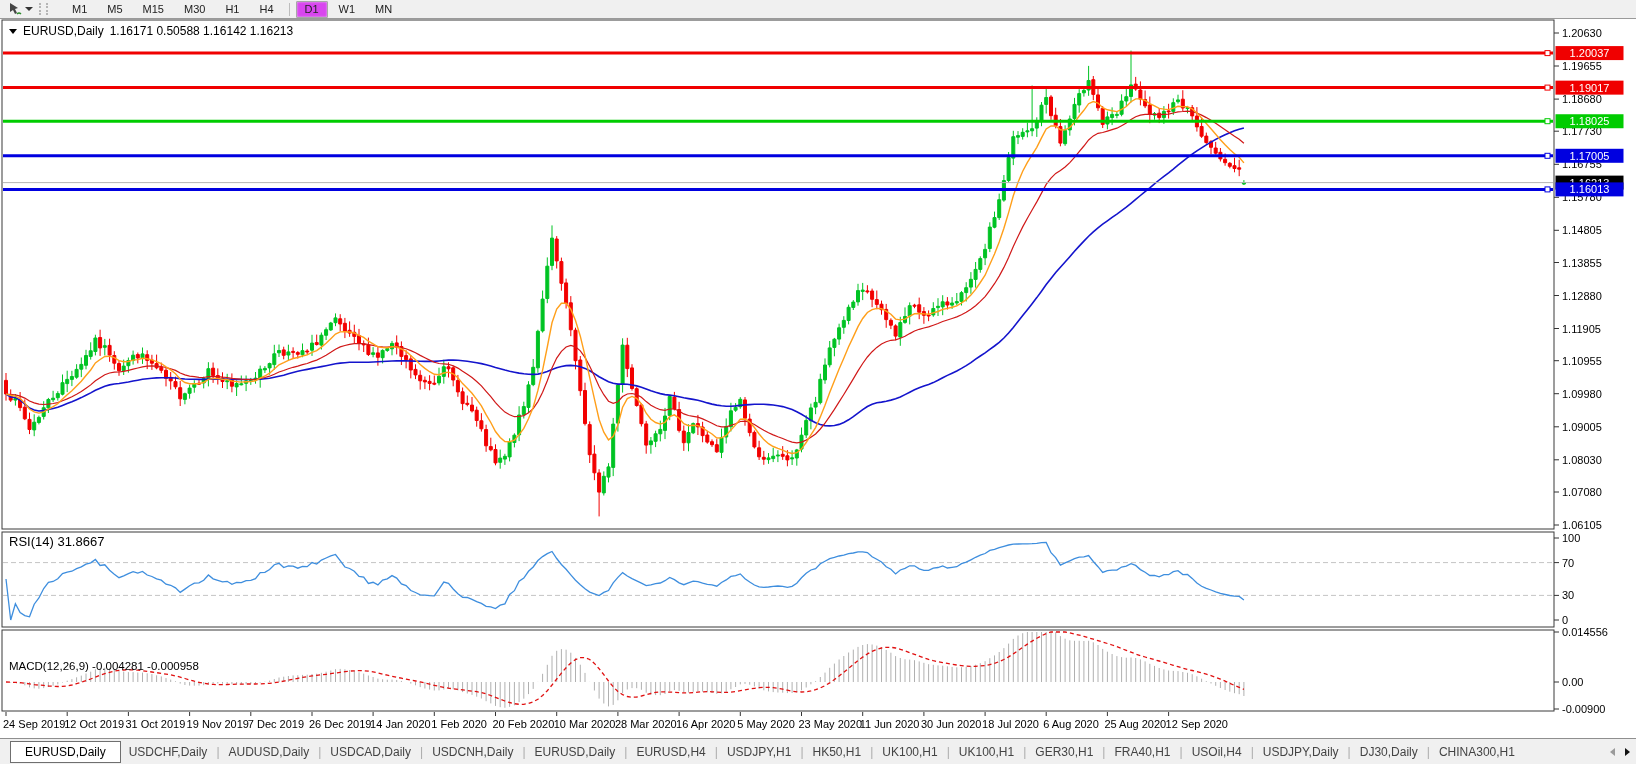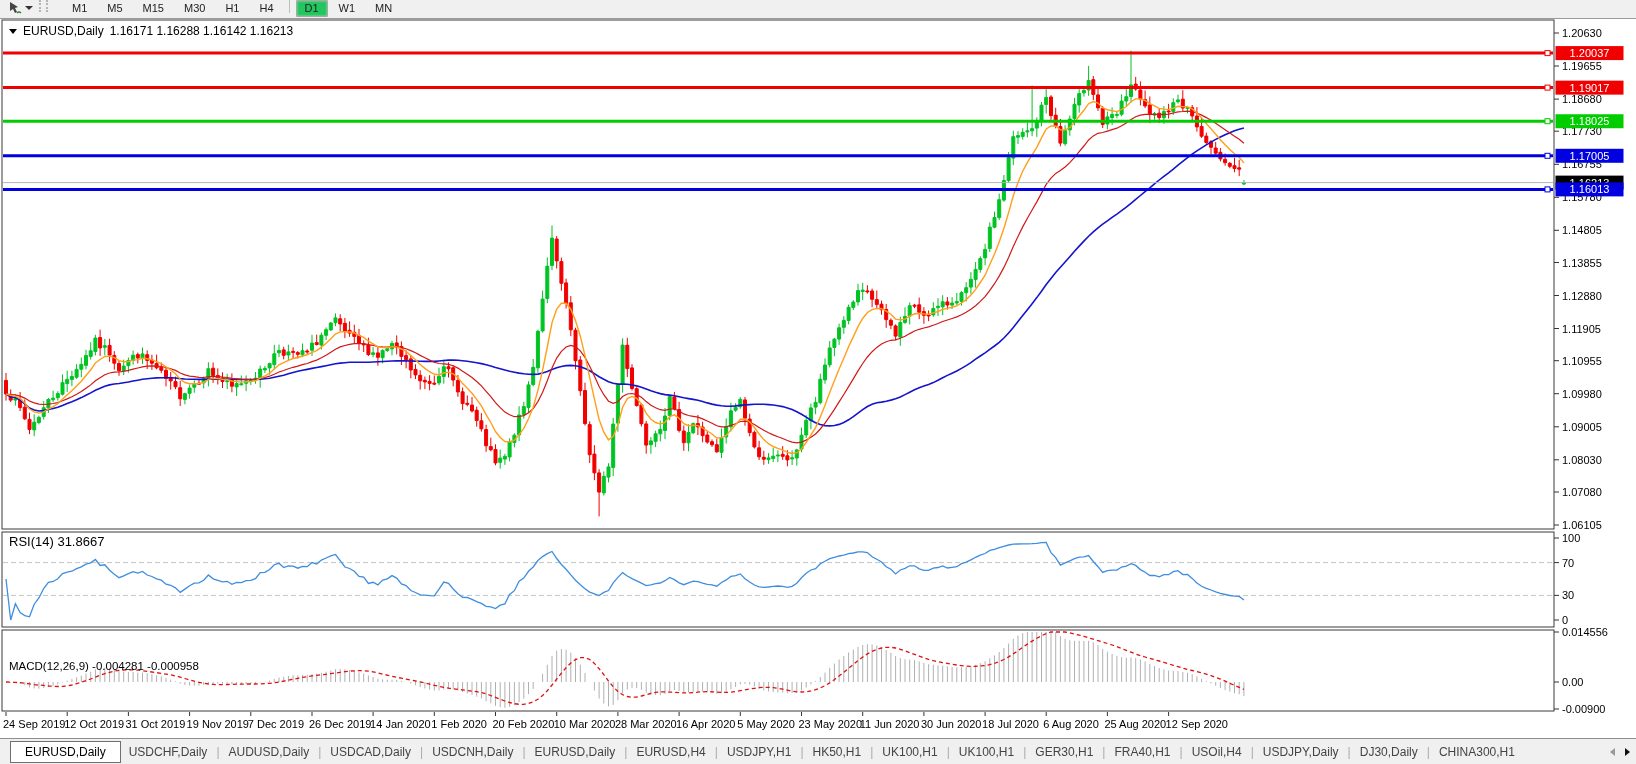--- a/index.html
+++ b/index.html
@@ -1,25 +1,25 @@
 <!DOCTYPE html>
 <html><head>
 <meta charset="utf-8">
 <style>
   html,body{margin:0;padding:0;background:#fff;width:1636px;height:764px;overflow:hidden;
             font-family:"Liberation Sans",sans-serif;-webkit-font-smoothing:antialiased;}
   
   .toolbar{position:absolute;left:0;top:0;width:1636px;height:18px;background:#f0f0f0;
            border-bottom:1px solid #9a9a9a;display:flex;align-items:center;font-size:11px;color:#222;}
-  .tool-group{display:flex;align-items:flex-start;height:100%;padding:0 4px;}
+  .tool-group{display:flex;align-items:center;height:100%;padding:0 4px;}
   .cursor-btn{display:flex;align-items:center;gap:3px;padding:1px 4px;cursor:default;}
   .caret-down{width:0;height:0;border-left:4px solid transparent;border-right:4px solid transparent;border-top:4px solid #333;}
   .grip{width:5px;height:12px;margin:0 6px 0 2px;border-left:2px dotted #b5b5b5;border-right:2px dotted #b5b5b5;}
   .tf-btn{padding:1px 8px;margin:0 1px;border:1px solid transparent;border-radius:1px;line-height:13px;}
-  .tf-btn.active{background:#22c55e;border:1px solid #a8a8a8;box-shadow:inset 0 0 2px #ddd;}
+  .tf-btn.active{background:#d946ef;border:1px solid #a8a8a8;box-shadow:inset 0 0 2px #ddd;}
   .vsep{width:1px;height:13px;background:#bdbdbd;margin:0 5px;}
   
   .panel-label{position:absolute;font-size:12px;color:#000;z-index:5;display:flex;align-items:center;gap:6px;}
   #chart-title{left:9px;top:24px;}
   #rsi-label{left:9px;top:534px;font-size:13px;}
   #macd-label{left:9px;top:660px;font-size:11.5px;}
   .tri-down{width:0;height:0;border-left:4px solid transparent;border-right:4px solid transparent;border-top:5px solid #000;}
   
   .tabbar{position:absolute;left:0;top:738px;width:1636px;height:26px;background:#f0f0f0;
           border-top:1px solid #8f8f8f;display:flex;align-items:center;font-size:12px;color:#444;}
@@ -185,21 +185,21 @@
       <line x1="1107.4" y1="693" x2="1107.4" y2="697" stroke="#333"></line>
       <text x="1104.4" y="709" font-size="11" fill="#000">25 Aug 2020</text>
       <line x1="1168.6" y1="693" x2="1168.6" y2="697" stroke="#333"></line>
       <text x="1165.6" y="709" font-size="11" fill="#000">12 Sep 2020</text>
     </svg>
 </div>
 
 <div id="chart-title" class="panel-label">
   <span class="tri-down"></span>
   <span>EURUSD,Daily</span>
-  <span>1.16171 1.16288 1.16142 1.16213</span>
+  <span>1.16171 0.50588 1.16142 1.16213</span>
 </div>
 <div id="rsi-label" class="panel-label">RSI(14) 31.8667</div>
 <div id="macd-label" class="panel-label">MACD(12,26,9) -0.004281 -0.000958</div>
 
 <div class="tabbar">
   <div id="tabs" style="display:flex;align-items:center;">
       <span class="tab active">EURUSD,Daily</span>
       <span class="tab">USDCHF,Daily</span>
       <span class="tab-sep">|</span>
       <span class="tab">AUDUSD,Daily</span>

